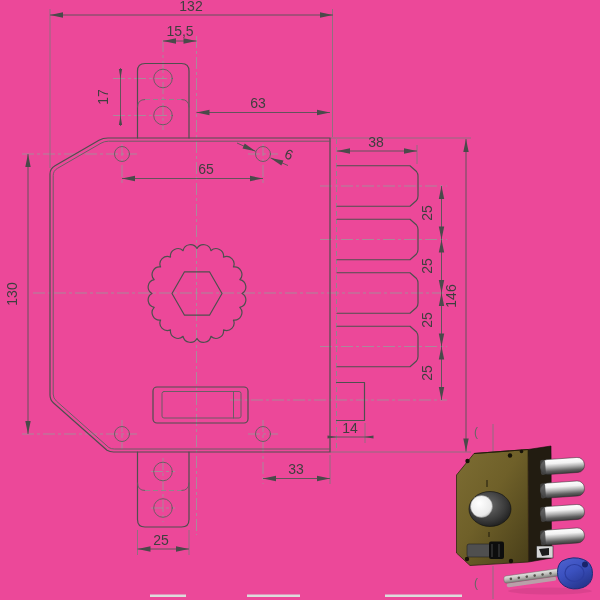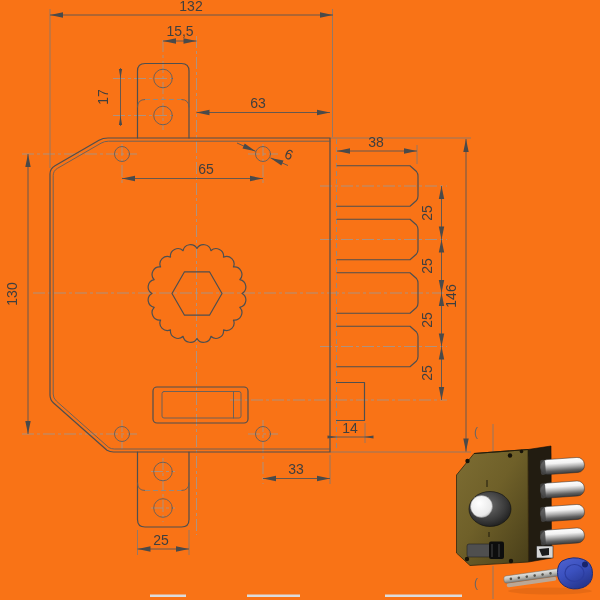--- a/index.html
+++ b/index.html
@@ -1,16 +1,16 @@
 <!DOCTYPE html>
 <html><head>
 <meta charset="utf-8">
 <style>
   html,body{margin:0;padding:0;background:#fff;}
-  #stage{width:600px;height:600px;position:relative;background:#f97316;overflow:hidden;}
+  #stage{width:600px;height:600px;position:relative;background:#ec4899;overflow:hidden;}
   svg{display:block;}
   .ol   {fill:none;stroke:#4f4f4f;stroke-width:1.2;stroke-linejoin:round;stroke-linecap:round;}
   .thin {fill:none;stroke:#5f5f5f;stroke-width:0.9;stroke-linecap:round;}
   .ext  {fill:none;stroke:#7a7a7a;stroke-width:0.8;}
   .cl   {fill:none;stroke:#9a9a9a;stroke-width:0.8;stroke-dasharray:12 3 3 3;}
   .hid  {fill:none;stroke:#8a8a8a;stroke-width:0.9;stroke-dasharray:5 3;}
   .dim  {fill:none;stroke:#555;stroke-width:0.9;}
   .dtxt {font-family:"Liberation Sans",sans-serif;font-size:14px;fill:#3f3f3f;text-anchor:middle;}
   .brk  {font-family:"Liberation Sans",sans-serif;font-size:12px;fill:#666;}
   .arr  {fill:#4a4a4a;stroke:none;}

